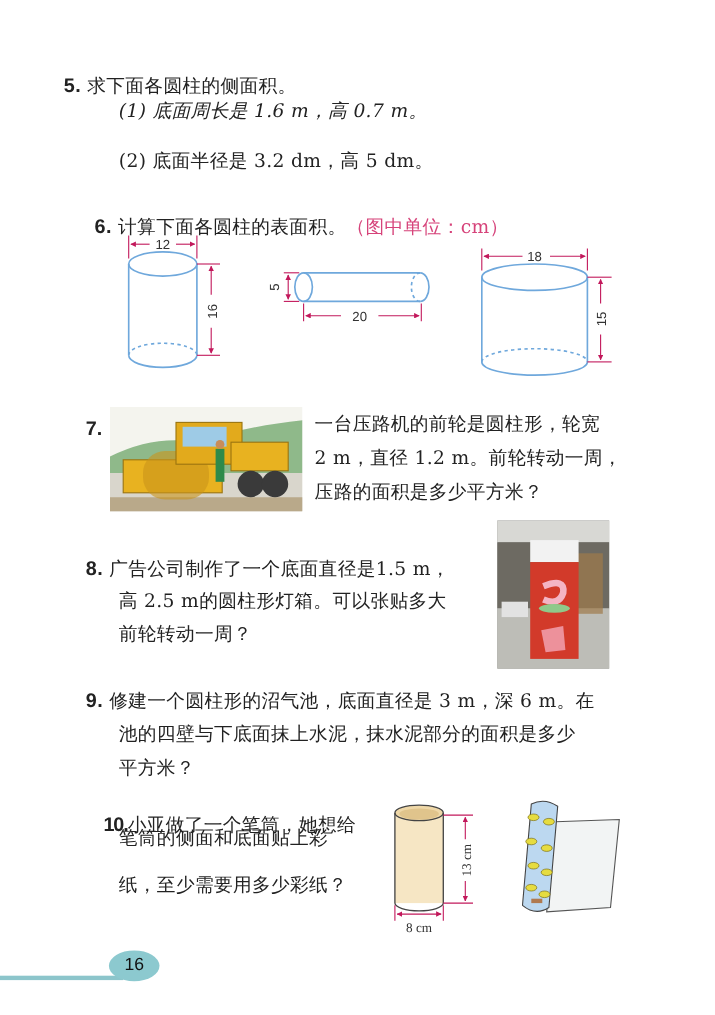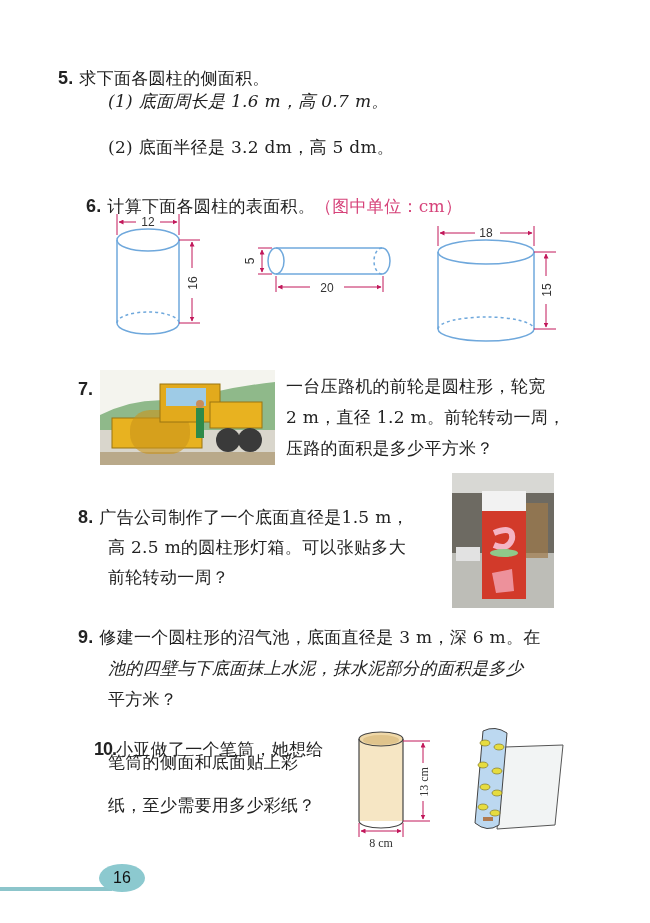--- a/index.html
+++ b/index.html
@@ -134,21 +134,21 @@
   <rect x="30" y="38" width="44" height="88" fill="#d23a2a"></rect>
   <path d="M42,60 Q62,52 60,66 Q56,78 42,72" fill="none" stroke="#f4b4c4" stroke-width="6"></path>
   <ellipse cx="52" cy="80" rx="14" ry="4" fill="#8fc98a"></ellipse>
   <path d="M40,100 L60,96 L62,118 L44,120 z" fill="#f4a8b8" opacity="0.8"></path>
 </svg>
 
 <div class="abs txt" style="left:78px;top:625px;">
   <span class="num">9.</span>
   <span>修建一个圆柱形的沼气池，底面直径是 3 m，深 6 m。在</span>
 </div>
-<div class="abs txt" style="left:108px;top:656px;font-style:italic;">池的四壁与下底面抹上水泥，抹水泥部分的面积是多少</div>
+<div class="abs txt" style="left:108px;top:656px;">池的四壁与下底面抹上水泥，抹水泥部分的面积是多少</div>
 <div class="abs txt" style="left:108px;top:687px;">平方米？</div>
 
 <div class="abs txt" style="left:78px;top:737px;margin-left:16px;">
   <span class="num" style="letter-spacing:-1px;">10.</span><span>小亚做了一个笔筒，她想给</span>
 </div>
 <div class="abs txt" style="left:108px;top:750px;">笔筒的侧面和底面贴上彩</div>
 <div class="abs txt" style="left:108px;top:793px;">纸，至少需要用多少彩纸？</div>
 
 <svg class="abs" style="left:350px;top:725px;" width="90" height="125" viewBox="0 0 90 125">
   <defs>

